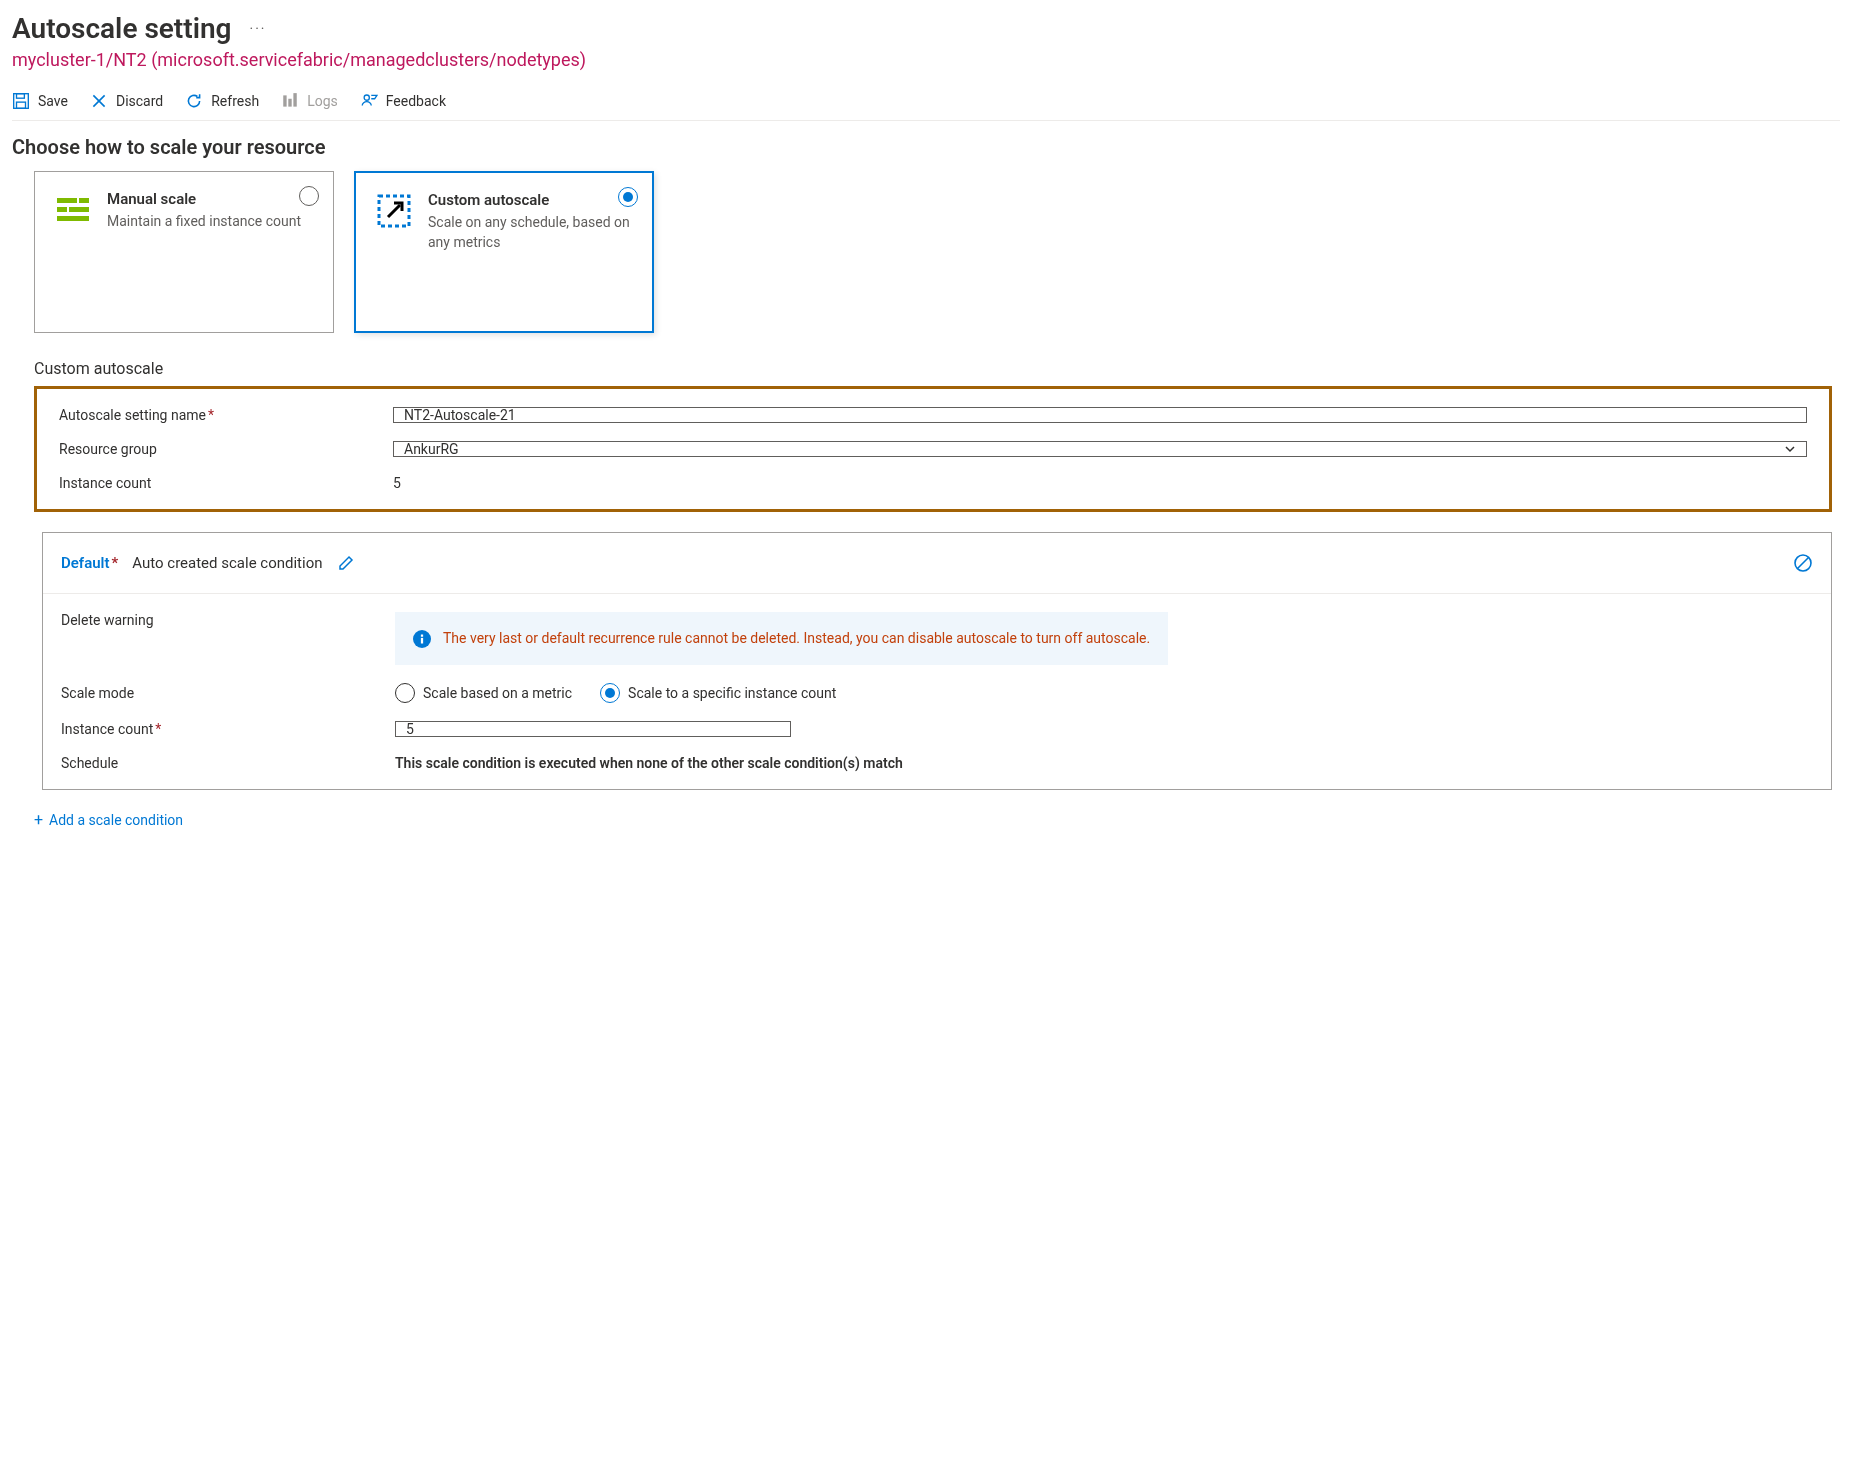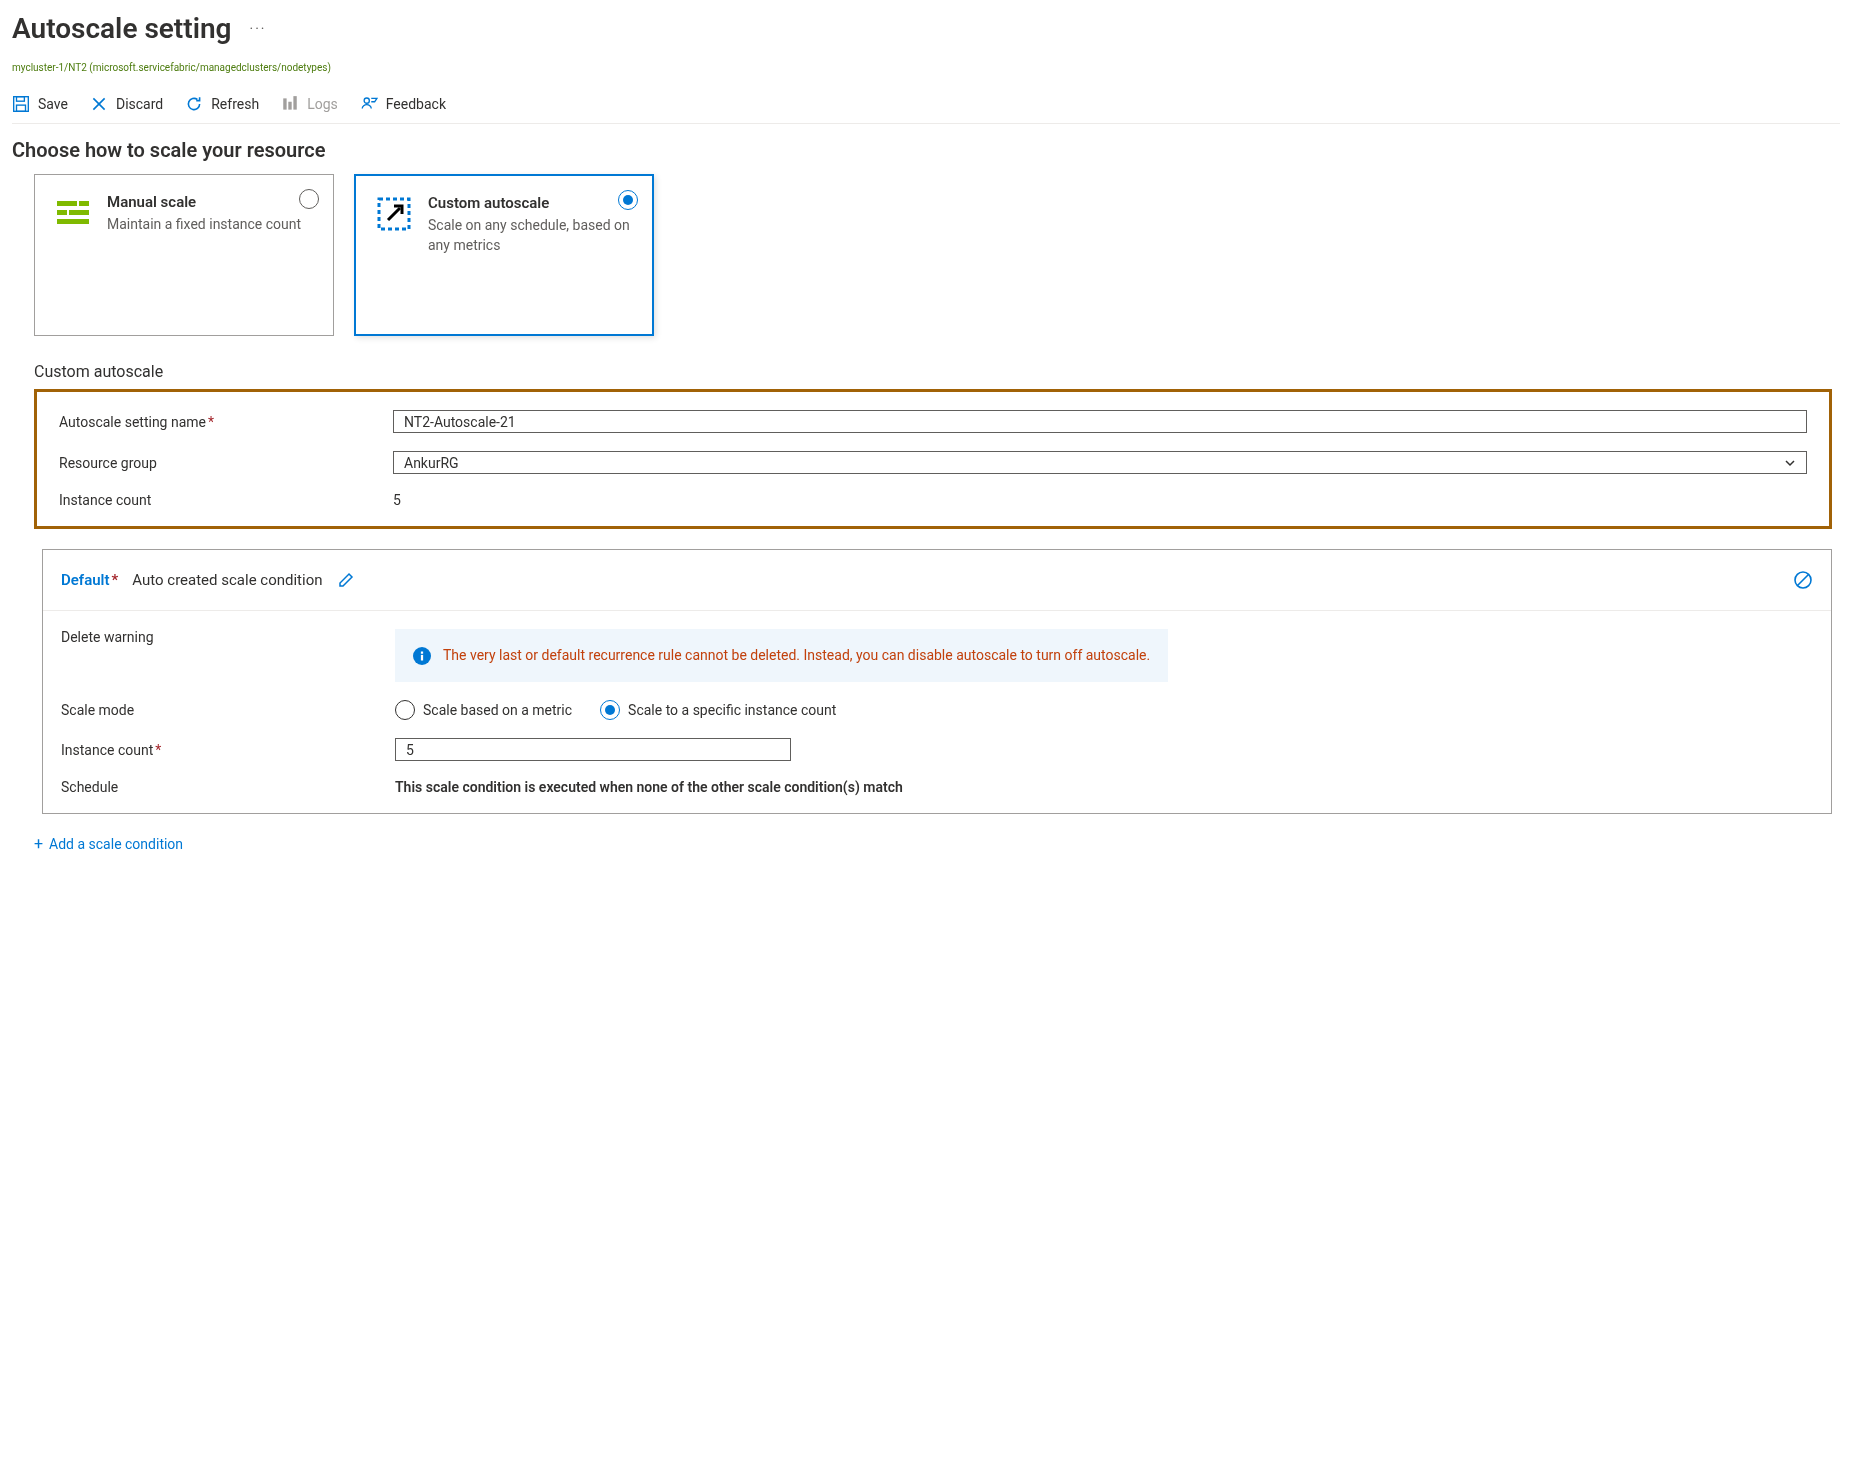--- a/index.html
+++ b/index.html
@@ -14,23 +14,23 @@
   .page-title {
     font-size: 28px;
     font-weight: 600;
     color: #323130;
     display: inline-block;
     text-align: right;
   }
   .title-row { display: flex; align-items: center; gap: 18px; }
   .ellipsis { color: #605e5c; font-size: 14px; letter-spacing: 2px; cursor: pointer; }
   .breadcrumb {
-    color: #4d7c0f;
-    font-size: 10px;
-    margin-top: 17px;
+    color: #be185d;
+    font-size: 18px;
+    margin-top: 4px;
   }
   .toolbar {
     display: flex;
     align-items: center;
     gap: 22px;
     padding: 14px 0 10px 0;
     border-bottom: 1px solid #edebe9;
     margin-bottom: 4px;
   }
   .toolbar-btn {
@@ -109,21 +109,21 @@
   .form-row:last-child { margin-bottom: 0; }
   .form-label {
     width: 334px;
     flex-shrink: 0;
     color: #323130;
     font-size: 14px;
   }
   .req { color: #a4262c; margin-left: 2px; }
   .text-input, .select-input {
     width: 100%;
-    height: 23px;
+    height: 16px;
     border: 1px solid #605e5c;
     padding: 0 10px;
     font-size: 14px;
     font-family: inherit;
     color: #323130;
     background: #fff;
   }
   .text-input.short { width: 396px; }
   .select-wrap {
     position: relative; width: 100%;

